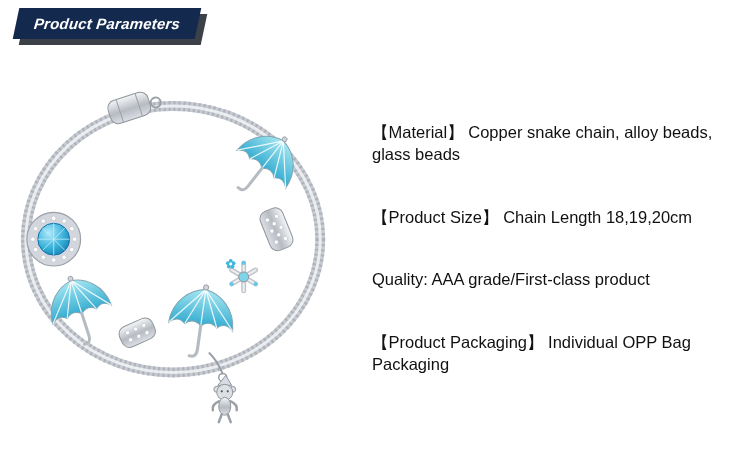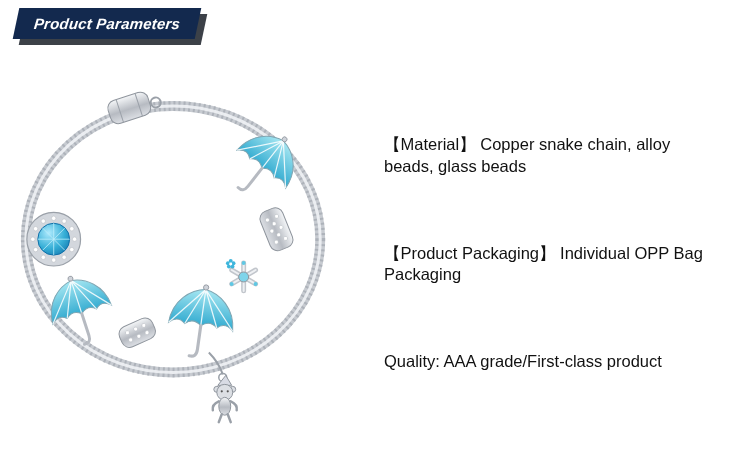--- a/index.html
+++ b/index.html
@@ -66,21 +66,21 @@
     left: 368px;
     top: 118px;
     width: 366px;
     display: flex;
     flex-direction: column;
     gap: 33px;
     color: #111111;
     font-size: 16.5px;
     line-height: 1.32;
   }
-  .spec { margin: 16px; }
+  .spec { margin: 4px; }
 </style>
 </head>
 <body>
 
 <div class="page">
 
   <div class="banner-wrap">
     <div class="banner-back"></div>
     <div class="banner-front">
       <span class="banner-text">Product Parameters</span>
@@ -203,17 +203,18 @@
       <circle cx="-3" cy="-1" r="1.1" fill="#555"></circle>
       <circle cx="3" cy="-1" r="1.1" fill="#555"></circle>
       <ellipse cx="0" cy="14" rx="6" ry="9" fill="url(#gSilver)" stroke="#8f959d" stroke-width="1"></ellipse>
       <path d="M-6,9 Q-13,12 -12,18 M6,9 Q13,12 12,18" stroke="#9aa0a8" stroke-width="2.5" stroke-linecap="round" fill="none"></path>
       <path d="M-3,22 L-6,30 M3,22 L6,30" stroke="#9aa0a8" stroke-width="2.5" stroke-linecap="round" fill="none"></path>
     </g>
   </svg>
 
   <div class="specs">
     <p class="spec">【Material】 Copper snake chain, alloy beads, glass beads</p>
+    <p class="spec">【Product Size】 Chain Length 18,19,20cm</p>
+    <p class="spec">Quality: AAA grade/First-class product</p>
     <p class="spec">【Product Packaging】 Individual OPP Bag Packaging</p>
-    <p class="spec">Quality: AAA grade/First-class product</p>
   </div>
 
 </div>
 
 </body></html>

